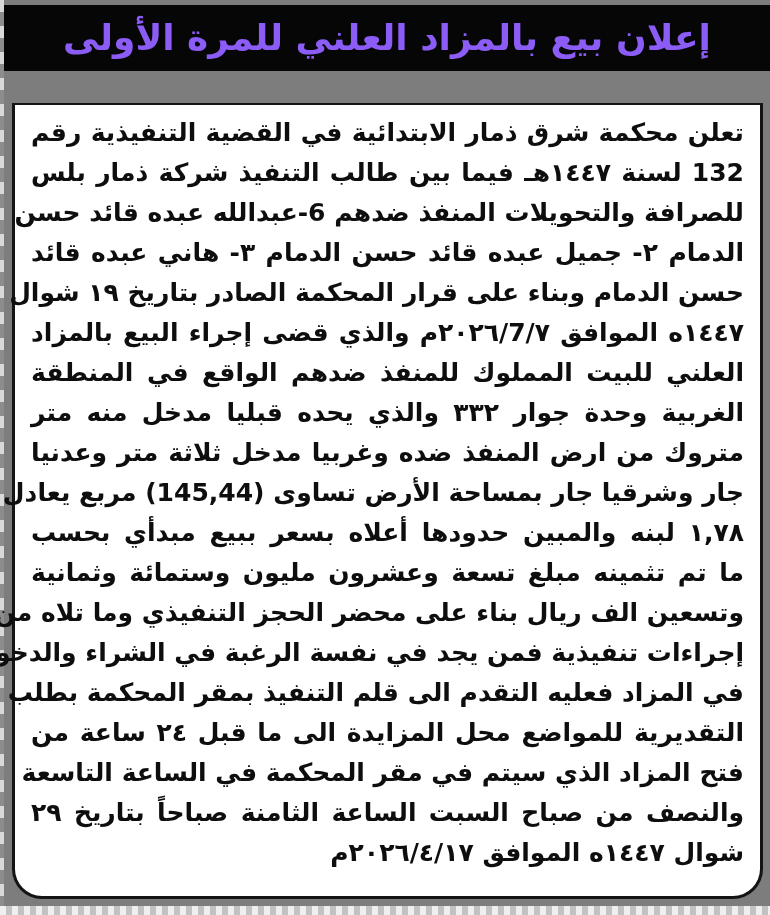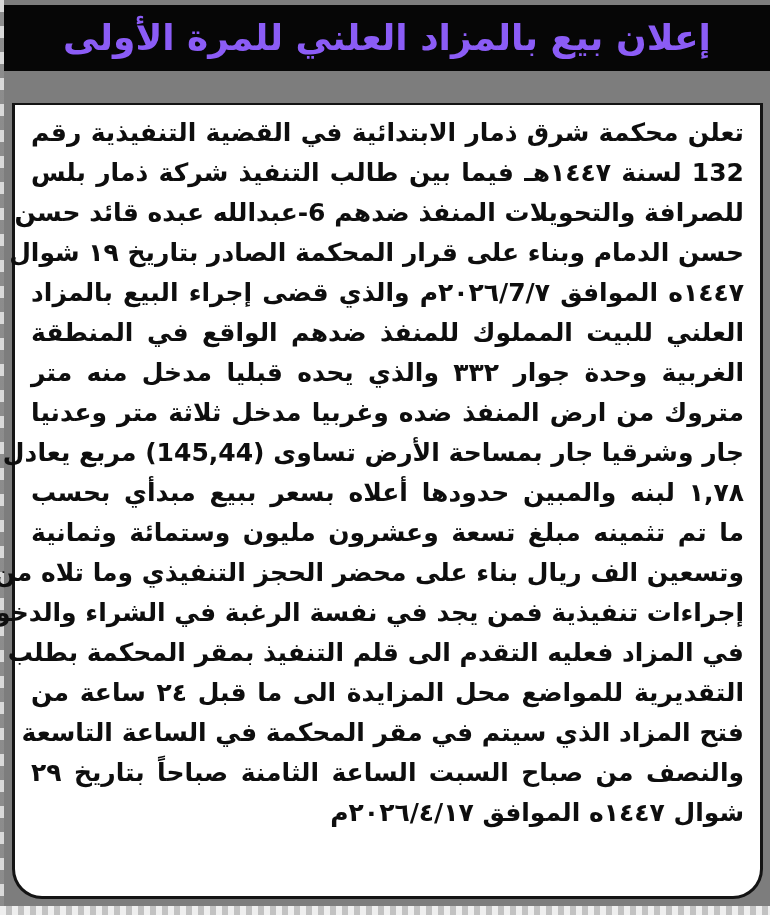--- a/index.html
+++ b/index.html
@@ -58,20 +58,21 @@
 <div class="strip-bottom"></div>
 
 <div class="title-bar">
   <span class="title">إعلان بيع بالمزاد العلني للمرة الأولى</span>
 </div>
 
 <div class="notice-box">
   <div class="body-line">تعلن محكمة شرق ذمار الابتدائية في القضية التنفيذية رقم</div>
   <div class="body-line">132 لسنة ١٤٤٧هـ فيما بين طالب التنفيذ شركة ذمار بلس</div>
   <div class="body-line">للصرافة والتحويلات المنفذ ضدهم 6-عبدالله عبده قائد حسن</div>
+  <div class="body-line">الدمام ٢- جميل عبده قائد حسن الدمام ٣- هاني عبده قائد</div>
   <div class="body-line">حسن الدمام وبناء على قرار المحكمة الصادر بتاريخ ١٩ شوال</div>
   <div class="body-line">١٤٤٧ه الموافق ٢٠٢٦/7/٧م والذي قضى إجراء البيع بالمزاد</div>
   <div class="body-line">العلني للبيت المملوك للمنفذ ضدهم الواقع في المنطقة</div>
   <div class="body-line">الغربية وحدة جوار ٣٣٢ والذي يحده قبليا مدخل منه متر</div>
   <div class="body-line">متروك من ارض المنفذ ضده وغربيا مدخل ثلاثة متر وعدنيا</div>
   <div class="body-line">جار وشرقيا جار بمساحة الأرض تساوى (145,44) مربع يعادل</div>
   <div class="body-line">١,٧٨ لبنه والمبين حدودها أعلاه بسعر ببيع مبدأي بحسب</div>
   <div class="body-line">ما تم تثمينه مبلغ تسعة وعشرون مليون وستمائة وثمانية</div>
   <div class="body-line">وتسعين الف ريال بناء على محضر الحجز التنفيذي وما تلاه من</div>
   <div class="body-line">إجراءات تنفيذية فمن يجد في نفسة الرغبة في الشراء والدخول</div>

